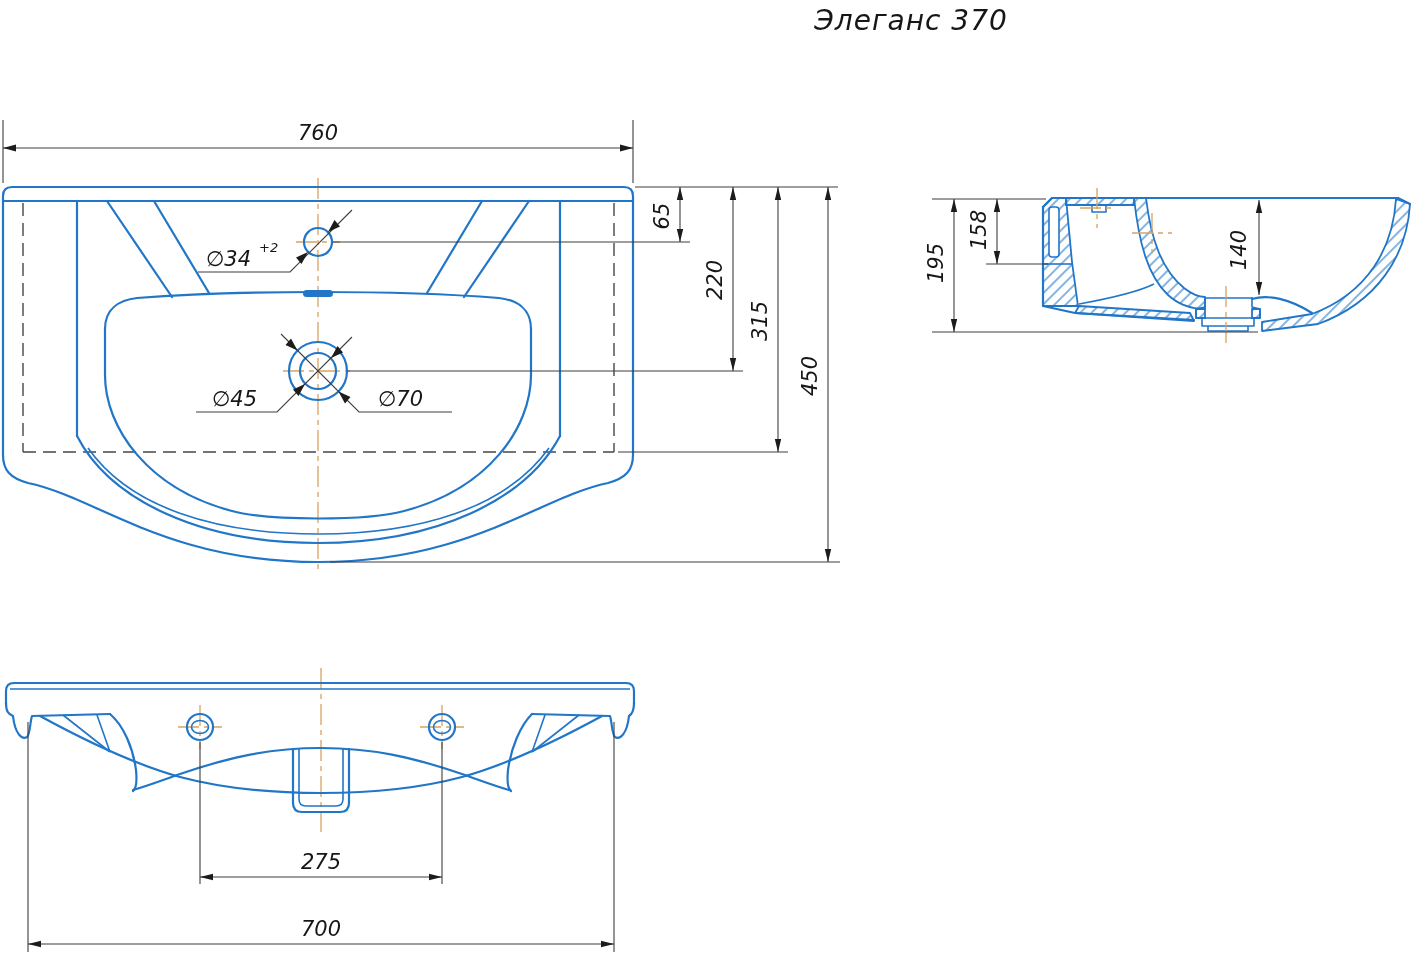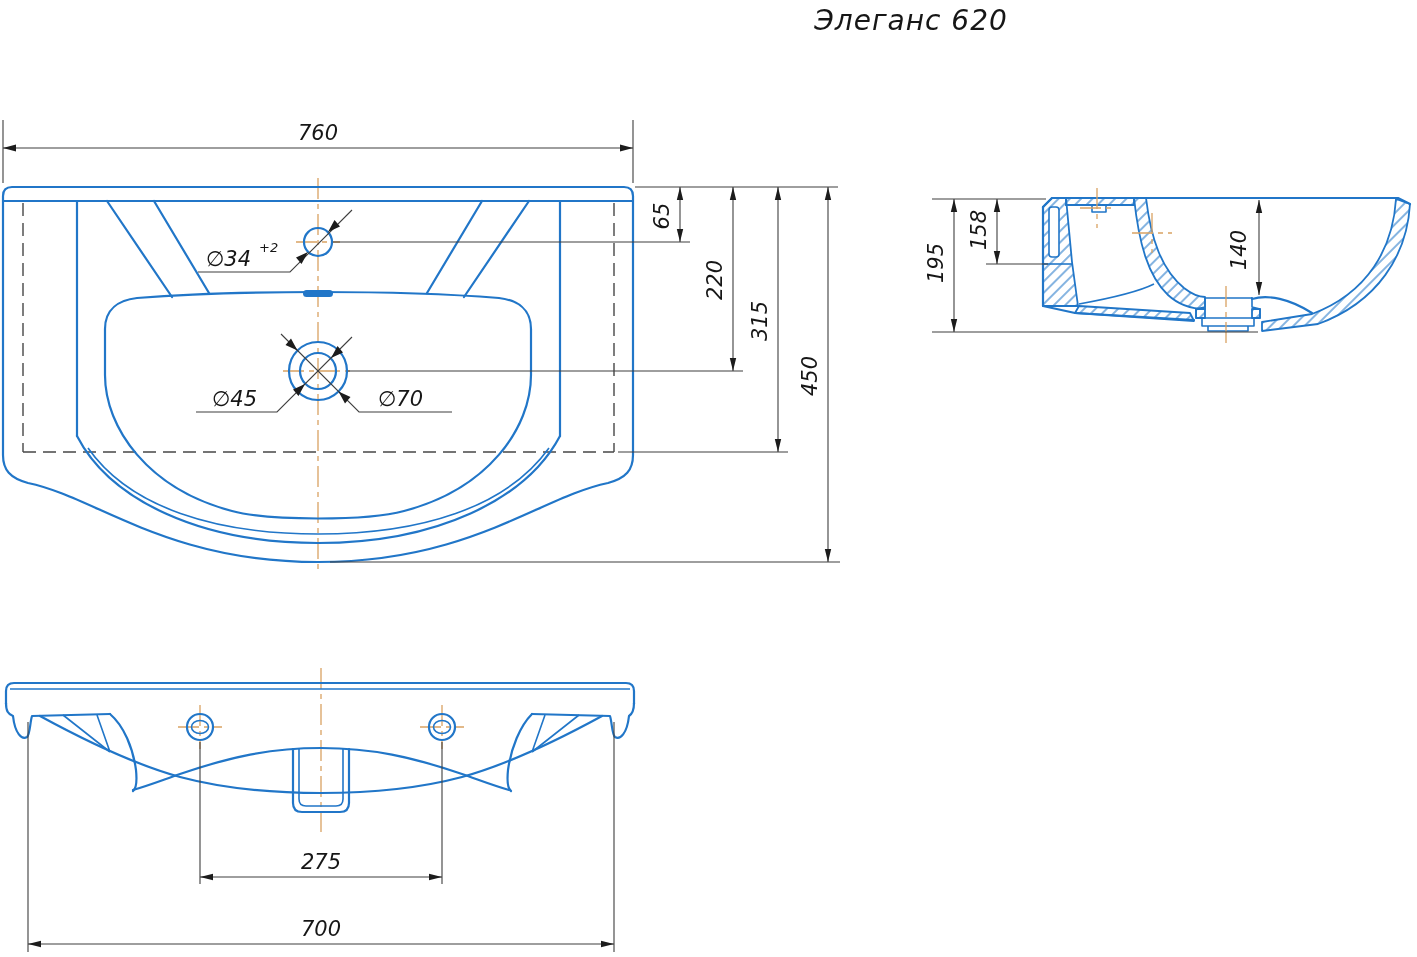--- a/index.html
+++ b/index.html
@@ -16,21 +16,21 @@
   .dash{stroke:#474747;fill:none;stroke-width:1.4;stroke-dasharray:13 7;}
   .cl{stroke:#d9a263;fill:none;stroke-width:1.3;stroke-dasharray:21 5 5 5;}
   .arr{fill:#1c1c1c;stroke:none;}
   .hatch{fill:url(#hatchp);stroke:#2176c8;stroke-width:1.8;stroke-linejoin:round;}
   text.t{font-family:"DejaVu Sans",sans-serif;font-style:italic;font-size:21px;fill:#161616;}
   text.ts{font-family:"DejaVu Sans",sans-serif;font-style:italic;font-size:13px;fill:#161616;}
 </style>
 </head>
 <body>
 
-<div class="title">Элеганс 620</div>
+<div class="title">Элеганс 370</div>
 
 <svg width="1417" height="957" viewBox="0 0 1417 957">
   <defs>
     <pattern id="hatchp" width="8" height="8" patternUnits="userSpaceOnUse" patternTransform="rotate(45)">
       <line x1="1" y1="0" x2="1" y2="8" stroke="#2176c8" stroke-width="1.1"></line>
     </pattern>
   </defs>
 
   <g>
 

